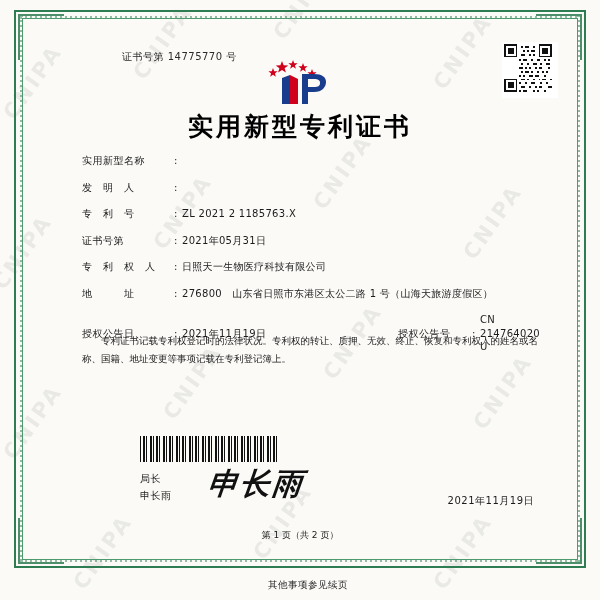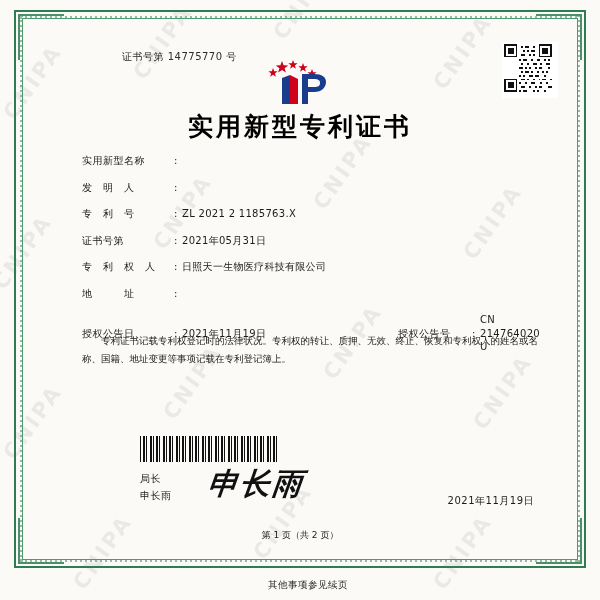--- a/index.html
+++ b/index.html
@@ -395,20 +395,21 @@
 
       <div class="row">
         <div class="label">专　利　权　人</div>
         <div class="colon">:</div>
         <div class="value">日照天一生物医疗科技有限公司</div>
       </div>
 
       <div class="row">
         <div class="label">地　　　址</div>
         <div class="colon">:</div>
+        <div class="value">276800　山东省日照市东港区太公二路 1 号（山海天旅游度假区）</div>
       </div>
 
       <div class="row double">
         <div class="label">授权公告日</div>
         <div class="colon">:</div>
         <div class="value">2021年11月19日</div>
         <div class="label2">授权公告号</div>
         <div class="colon">:</div>
         <div class="value" style="width:auto;flex:1 1 auto;">CN 214764020 U</div>
       </div>

